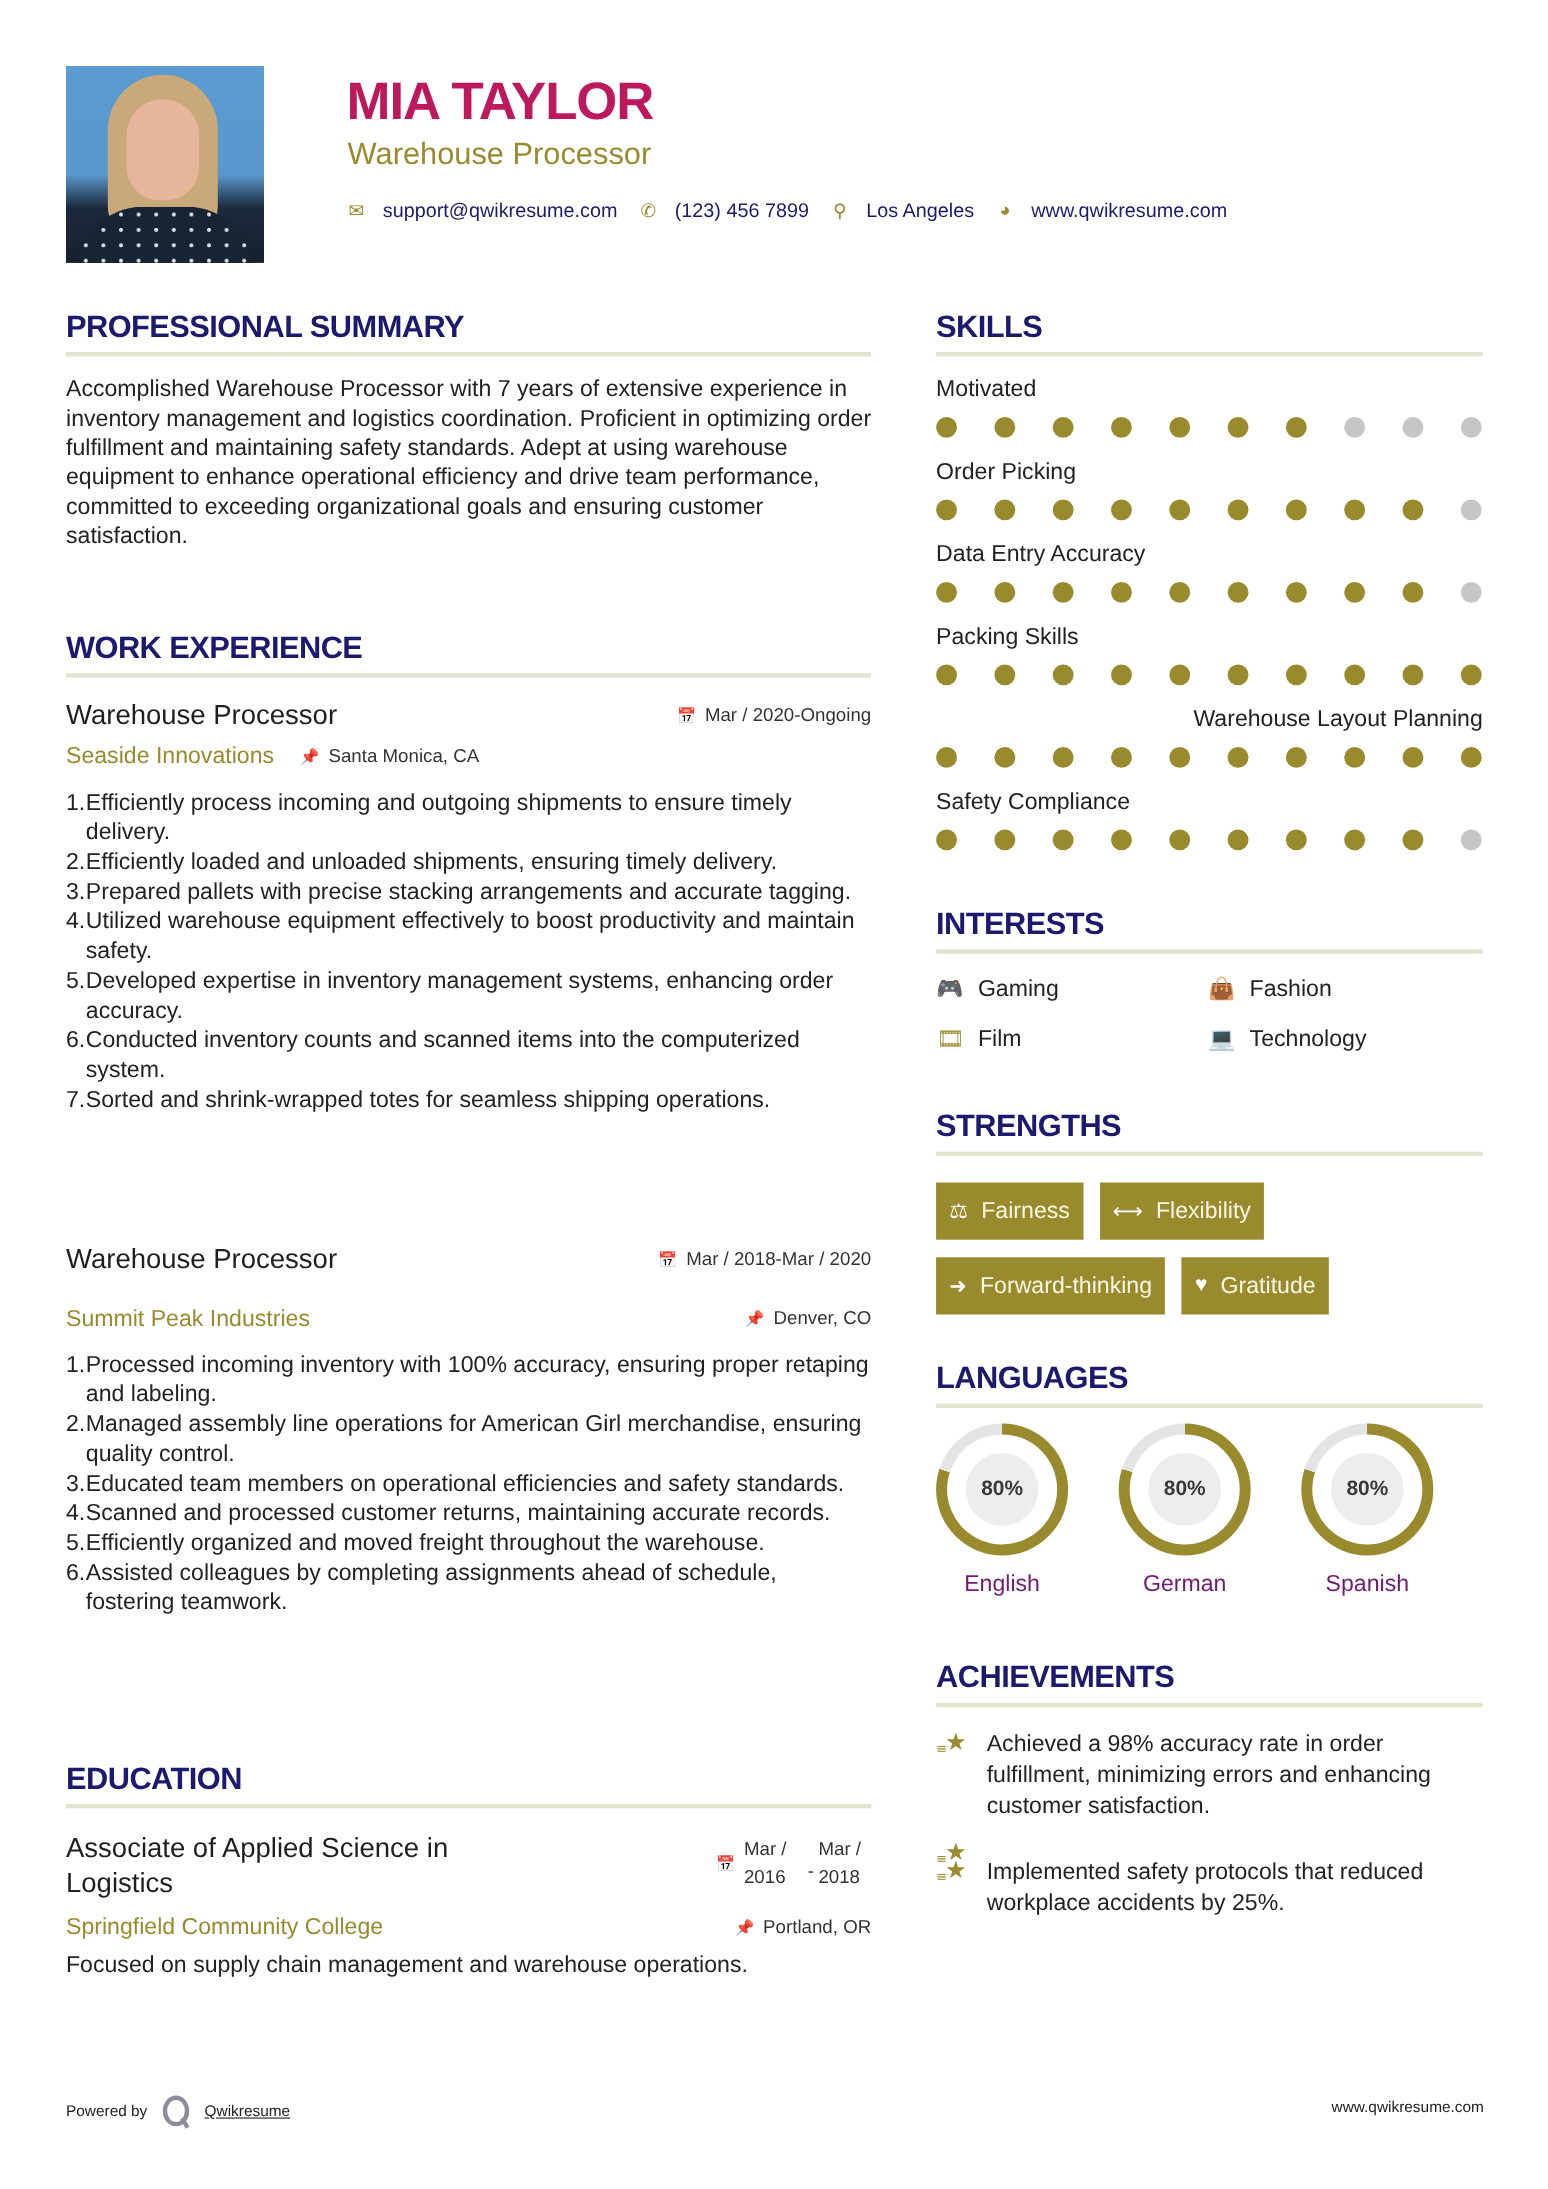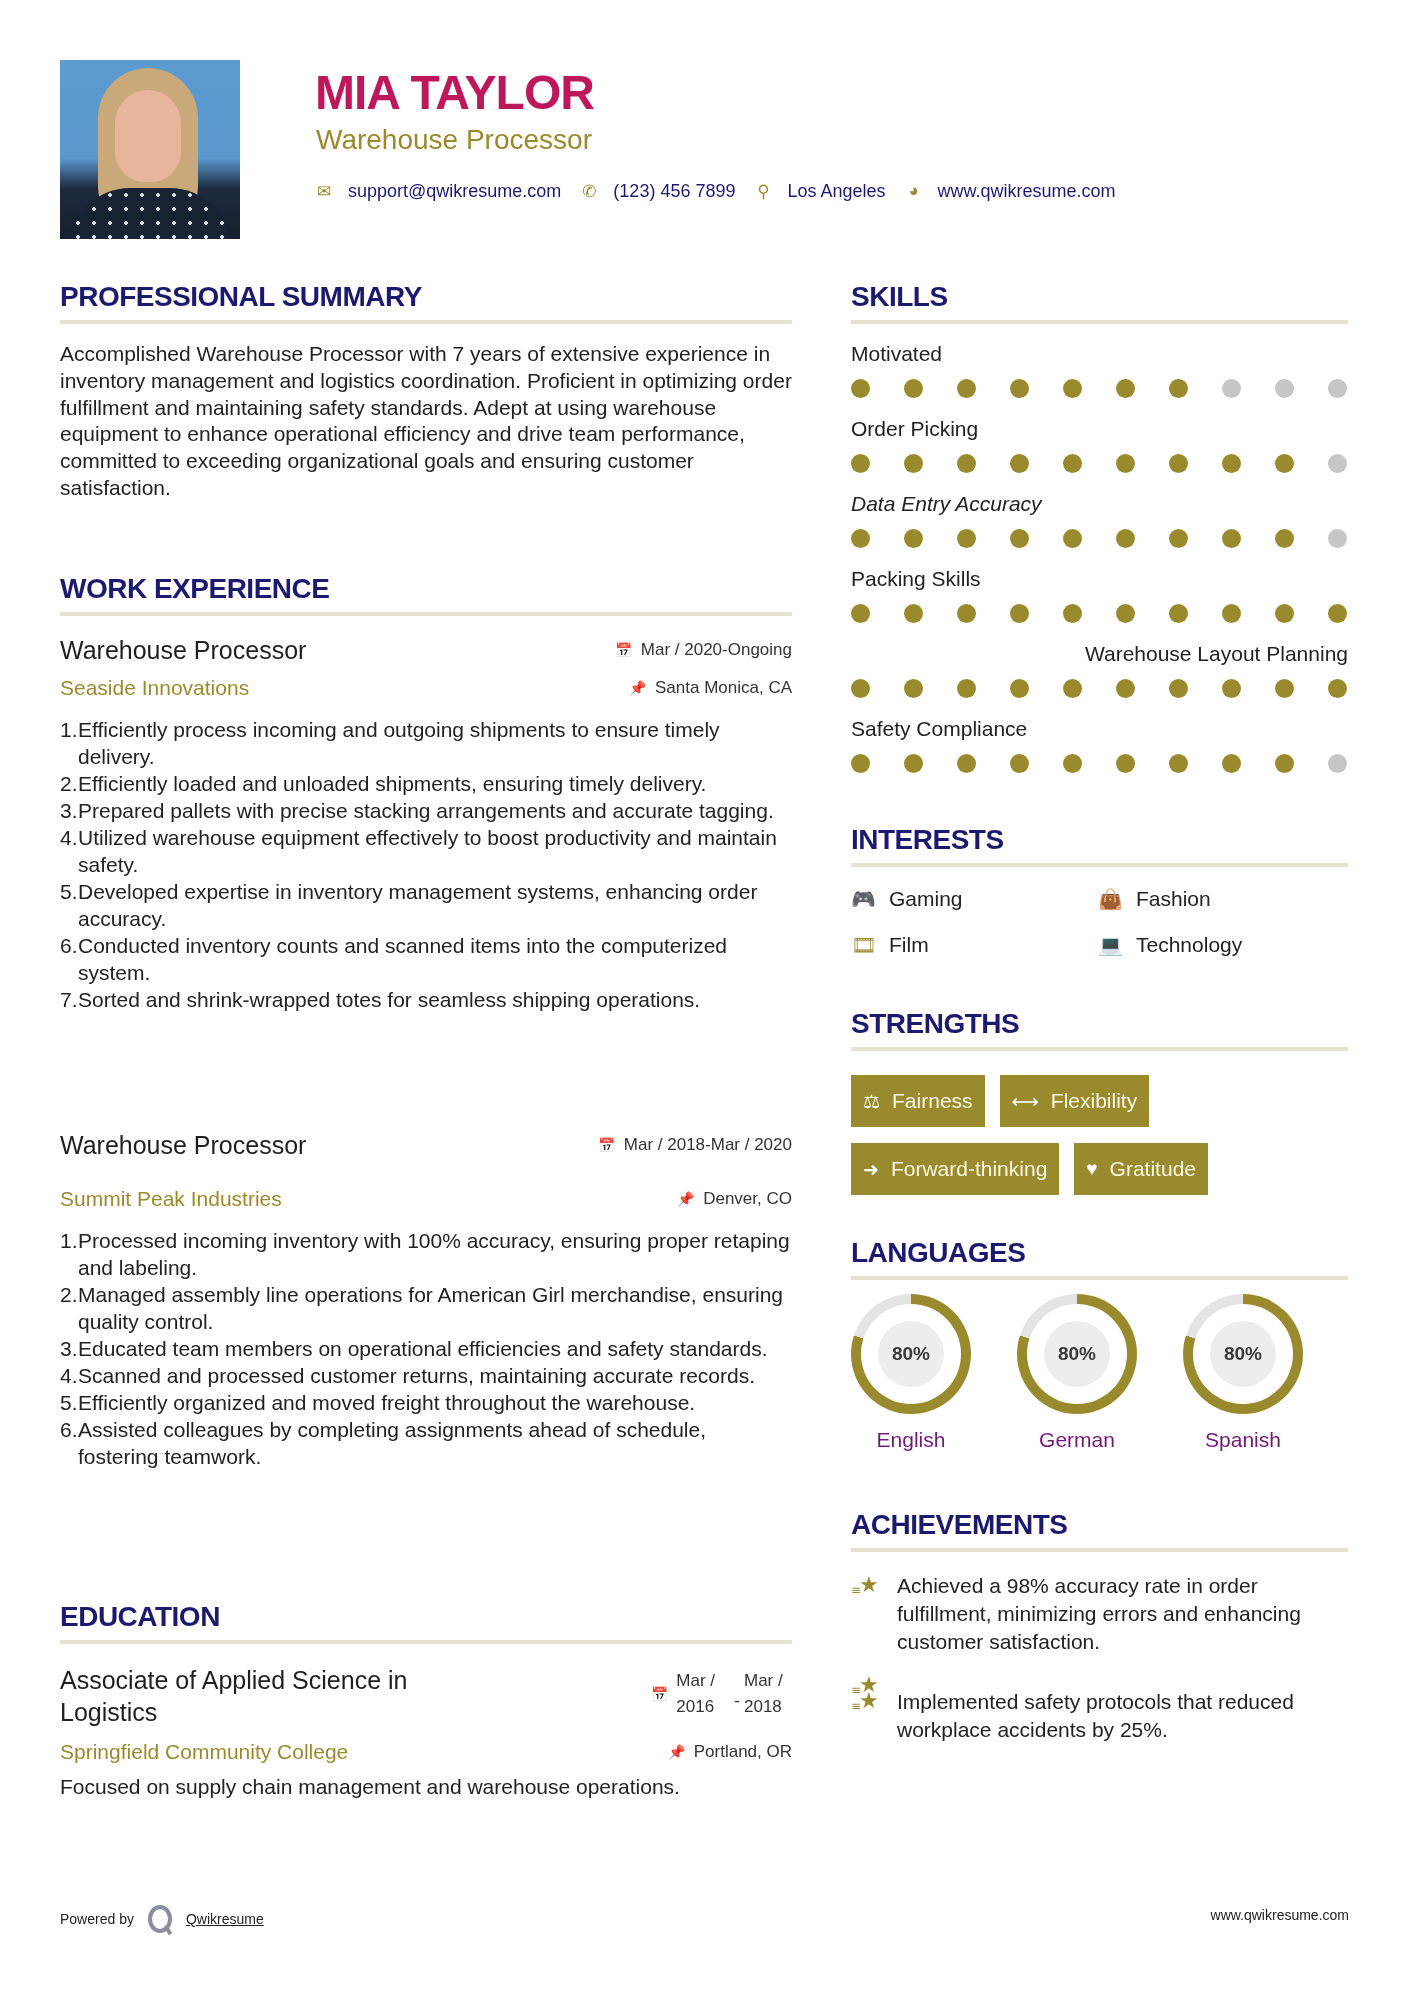--- a/index.html
+++ b/index.html
@@ -98,21 +98,21 @@
 <div class="abs" style="left:60px; top:572px; width:732px;">
   <div class="sec-title">WORK EXPERIENCE</div>
   <div class="sec-rule" style="margin-top:6px;"></div>
 </div>
 
 <div class="abs" style="left:60px; top:634px; width:732px;">
   <div style="display:flex; justify-content:space-between; align-items:center; height:32px;">
     <div class="job-title">Warehouse Processor</div>
     <div class="meta"><span class="mi">📅</span><span>Mar / 2020-Ongoing</span></div>
   </div>
-  <div style="display:flex; justify-content:space-between; align-items:center; height:36px; margin-top:4px;">
+  <div style="display:flex; align-items:center; height:36px; margin-top:4px;gap:24px;">
     <div class="company">Seaside Innovations</div>
     <div class="meta"><span class="mi">📌</span><span>Santa Monica, CA</span></div>
   </div>
   <ol class="duties" style="margin-top:10px; width:732px;">
     <li>Efficiently process incoming and outgoing shipments to ensure timely delivery.</li>
     <li>Efficiently loaded and unloaded shipments, ensuring timely delivery.</li>
     <li>Prepared pallets with precise stacking arrangements and accurate tagging.</li>
     <li>Utilized warehouse equipment effectively to boost productivity and maintain safety.</li>
     <li>Developed expertise in inventory management systems, enhancing order accuracy.</li>
     <li>Conducted inventory counts and scanned items into the computerized system.</li>
@@ -185,21 +185,21 @@
           <span class="dot"></span>
           <span class="dot"></span>
           <span class="dot"></span>
           <span class="dot"></span>
           <span class="dot"></span>
           <span class="dot"></span>
           <span class="dot"></span>
           <span class="dot off"></span>
         </div>
       </div>
-      <div style="height: 75px; font-style: italic;">
+      <div style="height: 75px;">
         <div class="skill-name">Data Entry Accuracy</div>
         <div class="dots" style="margin-top: 12px;">
           <span class="dot"></span>
           <span class="dot"></span>
           <span class="dot"></span>
           <span class="dot"></span>
           <span class="dot"></span>
           <span class="dot"></span>
           <span class="dot"></span>
           <span class="dot"></span>

